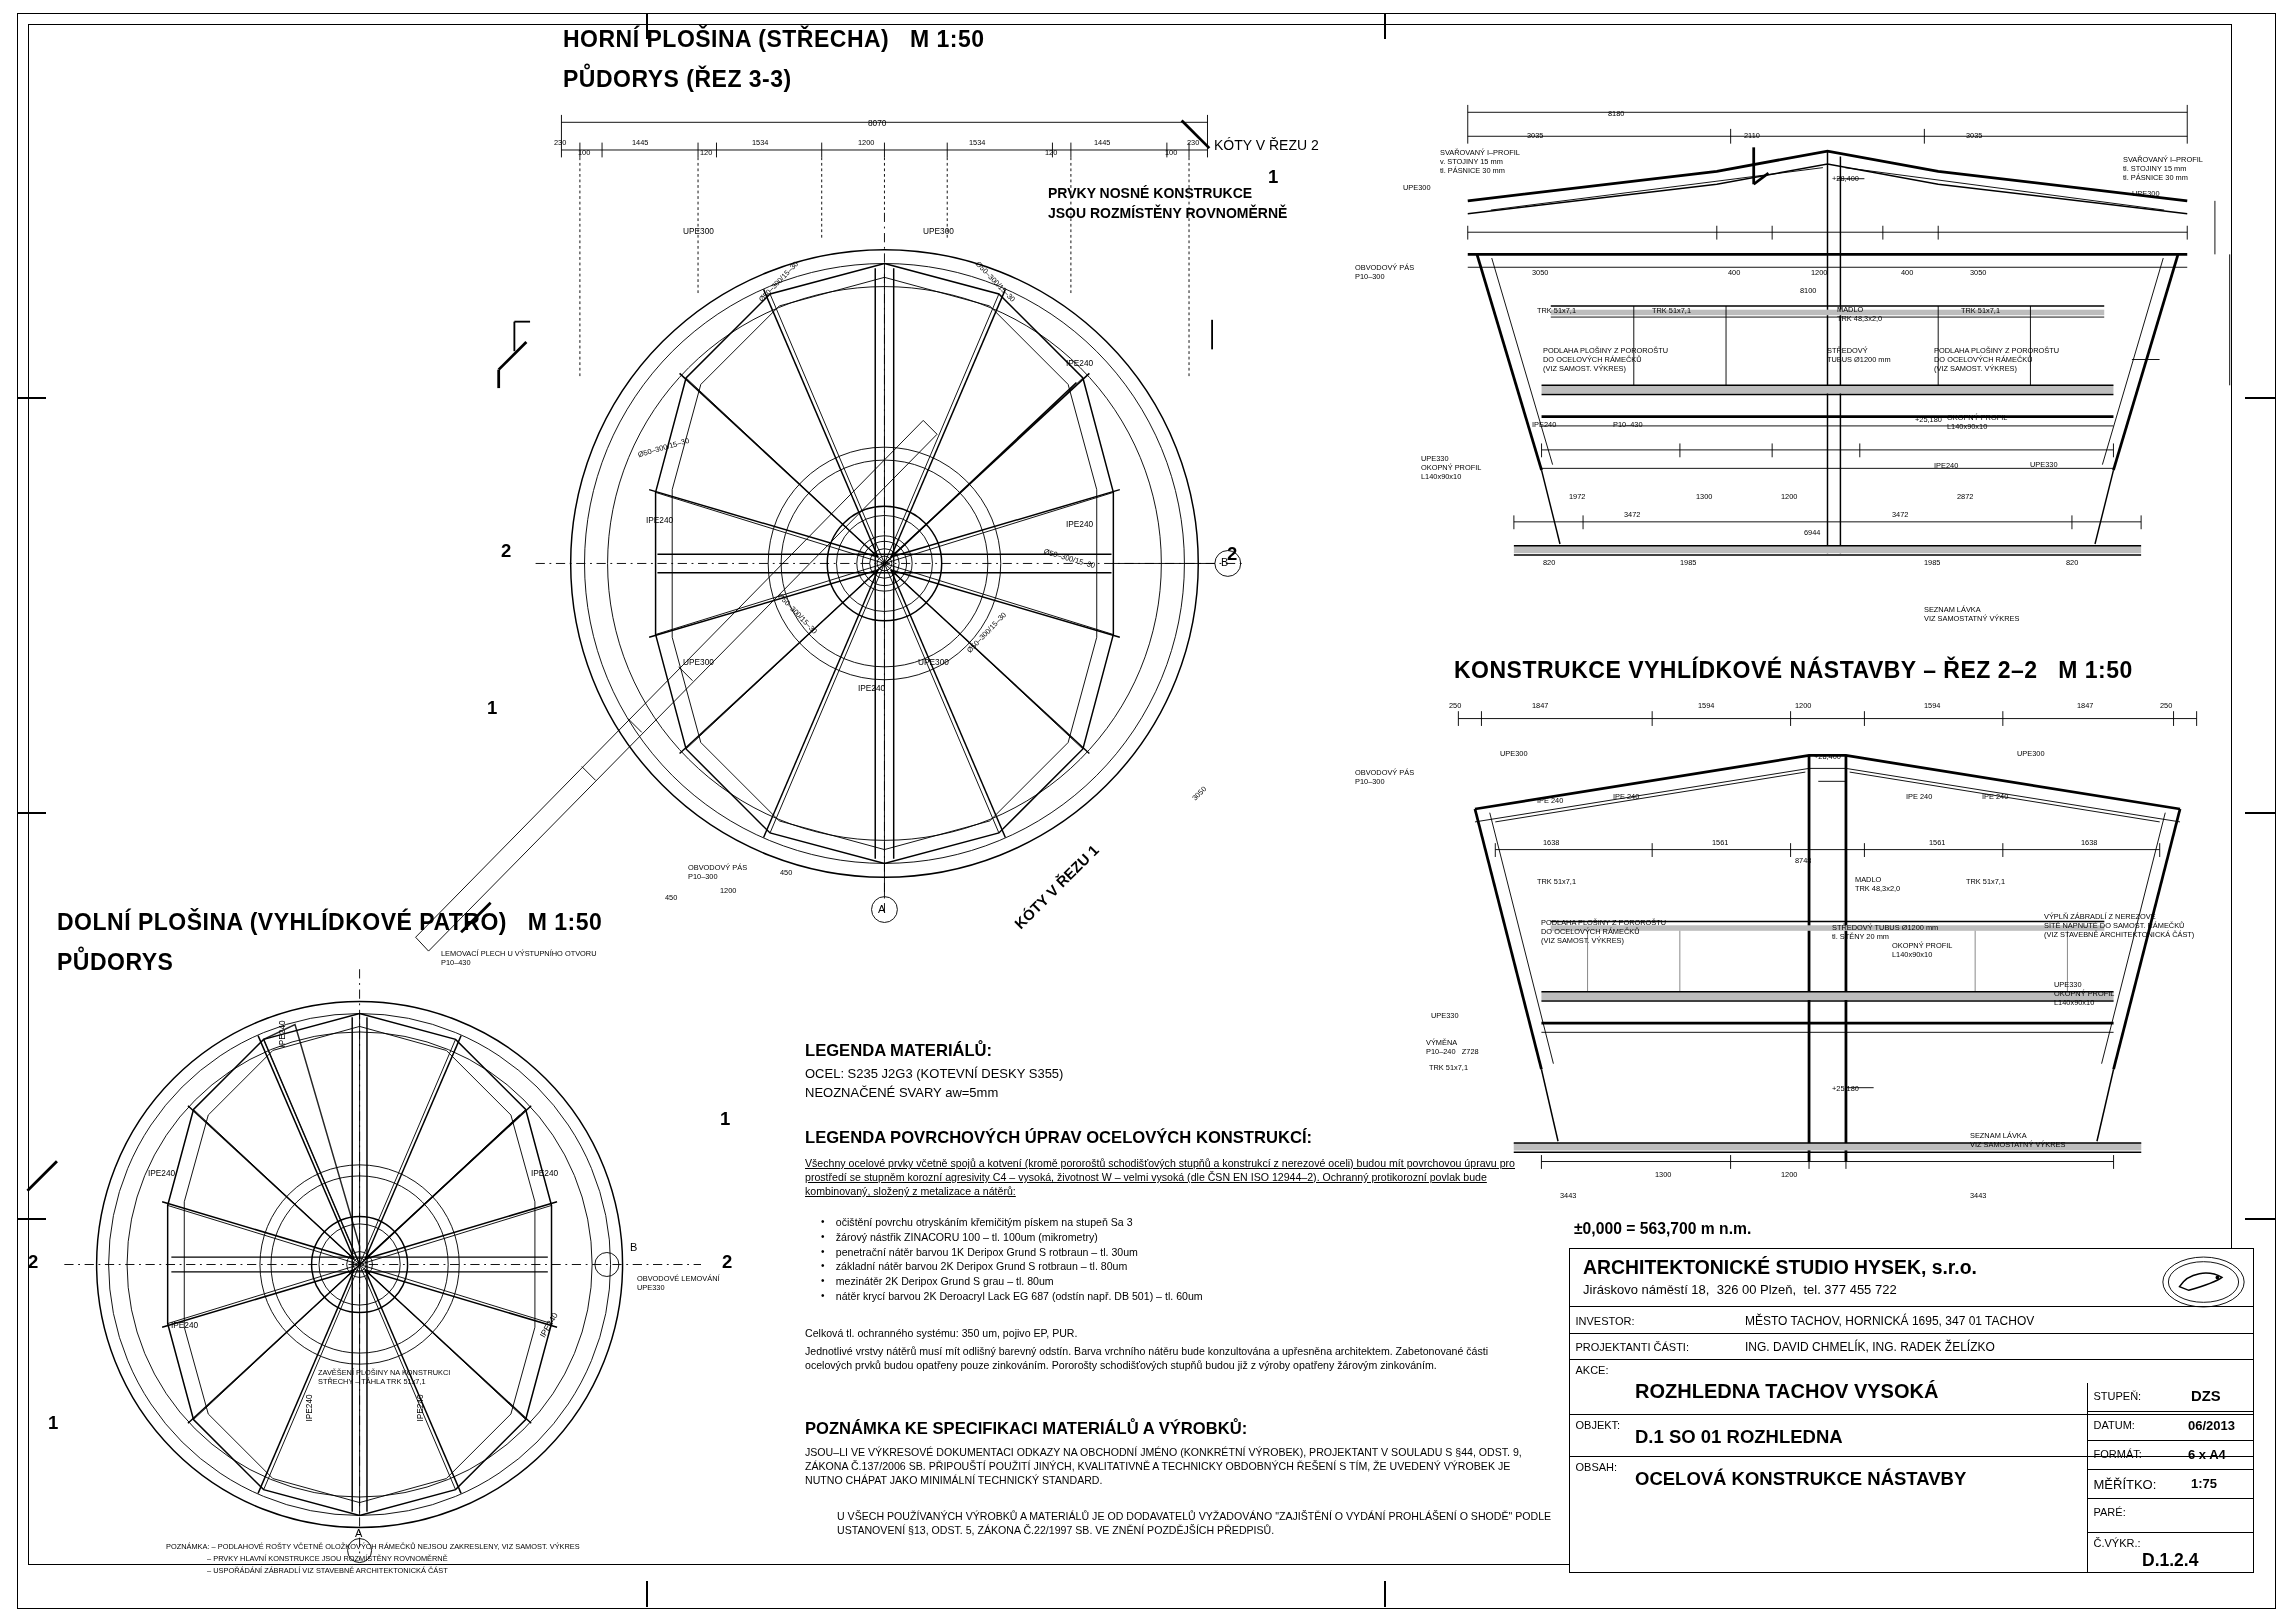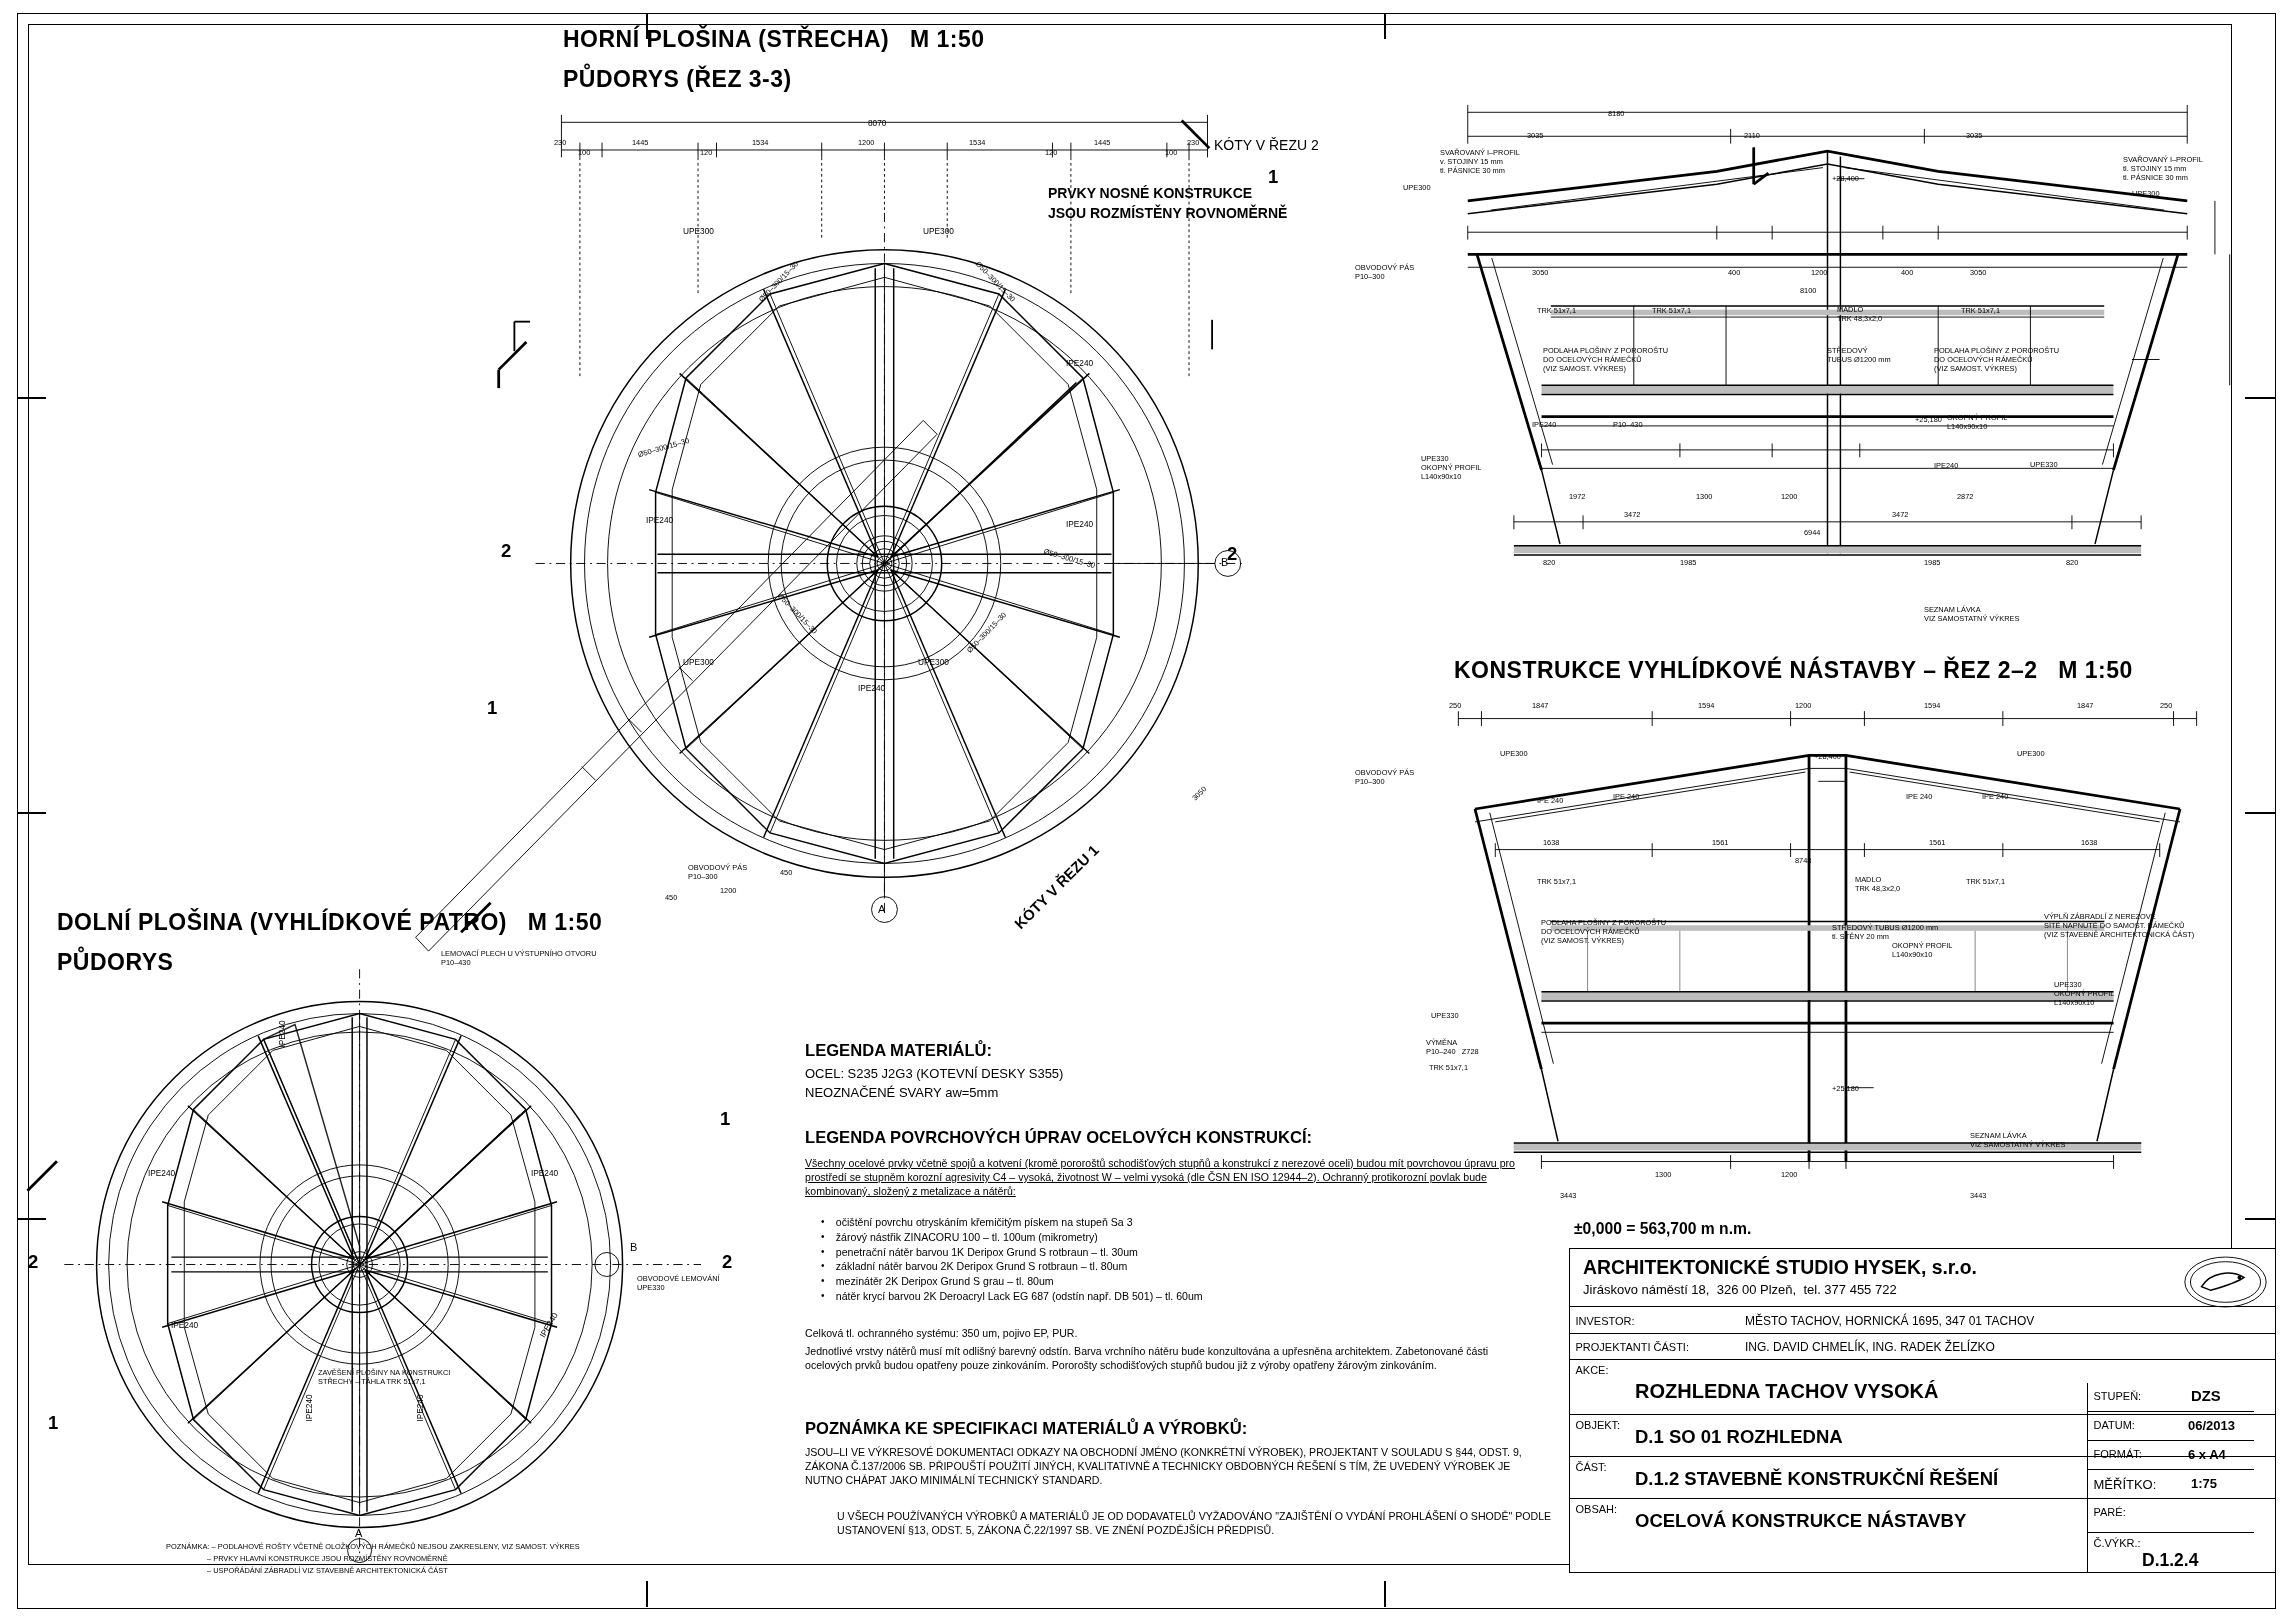--- a/index.html
+++ b/index.html
@@ -17,21 +17,21 @@
   .lbl8{font-size:7.4px;}
   .dim{font-size:8.3px;}
   svg{display:block;overflow:visible;}
   .ln{stroke:#000;fill:none;}
   .thin{stroke-width:1;}
   .med{stroke-width:1.6;}
   .thick{stroke-width:3;}
   .dash{stroke-dasharray:10 5 2 5;stroke-width:1;}
   .dot{stroke-dasharray:3 3;stroke-width:1;}
   .grayfill{fill:#bdbdbd;}
-  .tb{position:absolute;border:1.8px solid #000;padding-left:22px;}
+  .tb{position:absolute;border:1.8px solid #000;}
   .tbtxt{position:absolute;white-space:pre;}
 </style>
 </head>
 <body>
 
 <div class="sheet">
 
   <div class="frame"></div>
   <div class="frame-inner"></div>
 
@@ -670,24 +670,20 @@
         <span style="position:absolute;left:175px;top:5.5px;font-size:12px;">ING. DAVID CHMELÍK, ING. RADEK ŽELÍZKO</span>
       </div>
       <div style="position:relative;height:54px;border-bottom:0.9px solid #000;">
         <span style="position:absolute;left:5.5px;top:3.7px;font-size:11px;">AKCE:</span>
         <span style="position:absolute;left:65px;top:20px;font-size:20px;font-weight:bold;">ROZHLEDNA TACHOV VYSOKÁ</span>
       </div>
       <div style="position:relative;height:41px;border-bottom:0.9px solid #000;">
         <span style="position:absolute;left:5.5px;top:3.7px;font-size:11px;">OBJEKT:</span>
         <span style="position:absolute;left:65px;top:11px;font-size:18.5px;font-weight:bold;">D.1  SO 01  ROZHLEDNA</span>
       </div>
-      <div style="position:relative;height:41px;border-bottom:0.9px solid #000;">
-        <span style="position:absolute;left:5.5px;top:3.7px;font-size:11px;">ČÁST:</span>
-        <span style="position:absolute;left:65px;top:11px;font-size:18.5px;font-weight:bold;">D.1.2  STAVEBNĚ KONSTRUKČNÍ ŘEŠENÍ</span>
-      </div>
       <div style="position:relative;height:41px;">
         <span style="position:absolute;left:5.5px;top:3.7px;font-size:11px;">OBSAH:</span>
         <span style="position:absolute;left:65px;top:11px;font-size:18.5px;font-weight:bold;">OCELOVÁ KONSTRUKCE NÁSTAVBY</span>
       </div>
     </div>
 
     <div style="position:absolute;left:517px;top:134px;width:166px;height:189px;border-left:1.8px solid #000;">
       <div style="position:relative;height:28px;border-bottom:0.9px solid #000;">
         <span style="position:absolute;left:5.5px;top:7.4px;font-size:11px;">STUPEŇ:</span>
         <span style="position:absolute;left:103px;top:4.6px;font-size:14.8px;font-weight:bold;">DZS</span>

